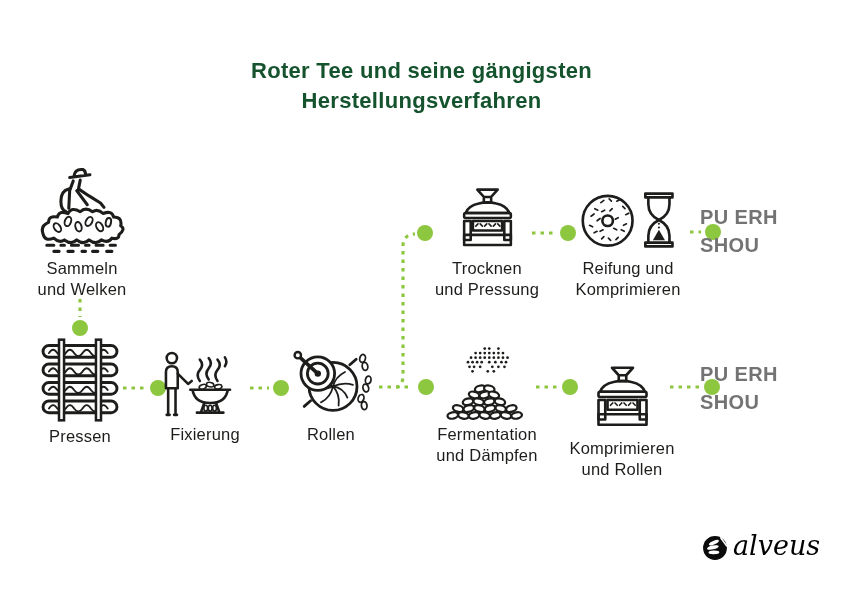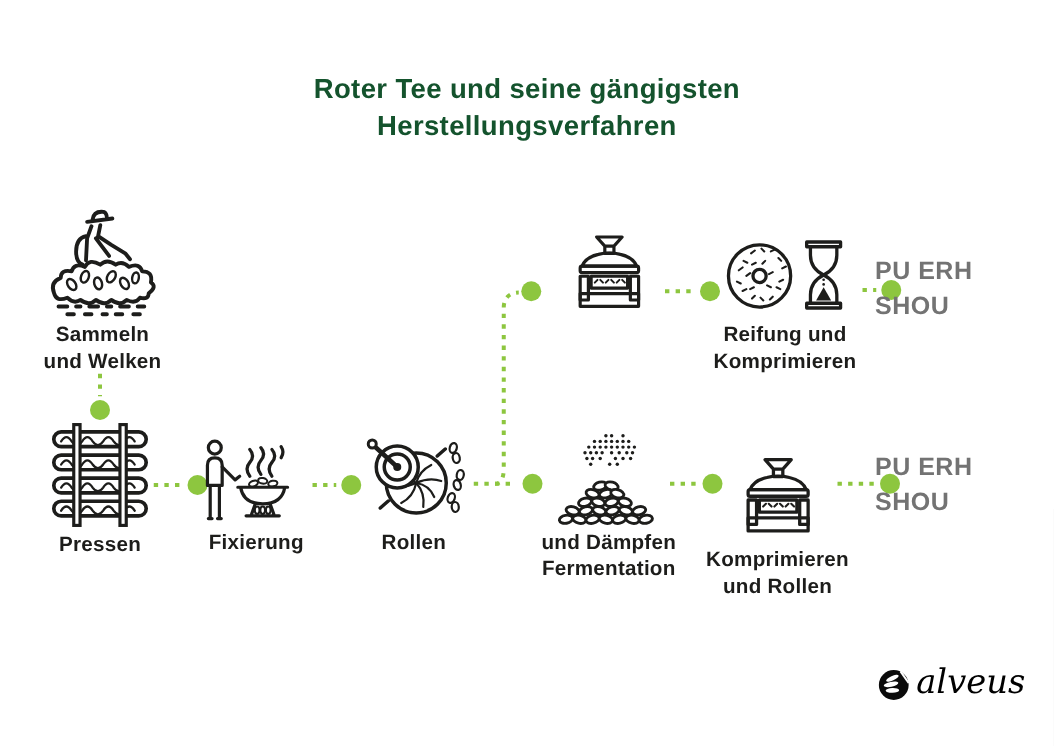--- a/index.html
+++ b/index.html
@@ -3,21 +3,21 @@
 <meta charset="utf-8">
 <style>
   html,body{margin:0;padding:0;}
   body{background:#e8e8e8;font-family:"Liberation Sans",sans-serif;}
   #stage{position:relative;width:843px;height:597px;background:#ffffff;overflow:hidden;margin:0 auto;}
   .title{position:absolute;left:0;top:56px;width:843px;text-align:center;
          font-size:22px;font-weight:bold;color:#14532d;line-height:30px;letter-spacing:.3px;}
   .connectors{position:absolute;left:0;top:0;width:843px;height:597px;pointer-events:none;}
   .node{position:absolute;width:150px;display:flex;flex-direction:column;align-items:center;}
   .icon-box{display:flex;flex-direction:column;justify-content:flex-end;align-items:center;}
-  .step-label{margin-top:4px;text-align:center;font-size:16.5px;font-weight:bold;
+  .step-label{margin-top:4px;text-align:center;font-size:16.5px;font-weight:normal;
               color:#1d1d1b;line-height:21px;letter-spacing:.2px;}
   .result{position:absolute;width:130px;font-size:20px;font-weight:bold;
           color:#737373;line-height:28px;letter-spacing:.4px;}
   #result-sheng{left:700px;top:203px;}
   #result-shou{left:700px;top:360px;}
   .logo{position:absolute;left:702px;top:531px;display:flex;align-items:flex-end;gap:5px;}
   .logo-text{font-family:"DejaVu Serif",serif;font-style:italic;font-size:27px;color:#000;line-height:30px;}
   
   #node-harvest{left:7px;top:166px;}       #node-harvest .icon-box{height:88px;}
   #node-withering{left:5px;top:336px;}     #node-withering .icon-box{height:86px;}
@@ -192,20 +192,24 @@
       <svg width="73" height="66" viewBox="0 0 100 90">
         <path class="ln" d="M36 2 H64 L55 12 H45 Z M45 12 H55 V20 H45 Z"></path>
         <path class="ln" d="M20 34 Q24 24 38 21 Q50 18 62 21 Q76 24 80 34 Z"></path>
         <rect class="ln" x="18" y="34" width="64" height="7" rx="2"></rect>
         <rect class="ln" x="30" y="45" width="40" height="13"></rect>
         <path class="thin" d="M34 52 l3 -3 M40 49 l3 3 M46 52 l3 -3 M52 49 l3 3 M58 52 l3 -3 M64 49 l3 3"></path>
         <rect class="ln" x="18" y="45" width="9" height="26"></rect>
         <rect class="ln" x="73" y="45" width="9" height="26"></rect>
         <rect class="ln" x="18" y="64" width="64" height="14"></rect>
       </svg>
+    </div>
+    <div class="step-label">
+      <div>Trocknen</div>
+      <div>und Pressung</div>
     </div>
   </div>
 
   <div class="node" id="node-maturing">
     <div class="icon-box">
       <svg width="98" height="68" viewBox="0 0 130 90">
         <circle class="ln" cx="38" cy="46" r="33"></circle>
         <circle class="ln" cx="38" cy="46" r="7"></circle>
         <g class="thin">
           <path d="M16 40 l4 -3 M21 30 l4 2 M29 22 l4 -3 M40 17 l3 3 M50 20 l4 -2 M58 27 l3 3 M62 38 l4 -2 M63 50 l-4 2 M60 60 l-4 -2 M52 68 l-3 3 M42 72 l-3 -3 M30 70 l3 -3 M20 62 l4 -2 M14 52 l4 2 M30 34 l4 -2 M44 30 l-3 3 M52 42 l-4 2 M46 56 l4 2 M32 58 l-4 2 M24 46 l4 -3"></path>
@@ -286,22 +290,22 @@
           <ellipse cx="24" cy="94" rx="7" ry="4.2" transform="rotate(12 24 94)"></ellipse>
           <ellipse cx="38" cy="94" rx="7" ry="4.2" transform="rotate(-12 38 94)"></ellipse>
           <ellipse cx="52" cy="94" rx="7" ry="4.2" transform="rotate(12 52 94)"></ellipse>
           <ellipse cx="66" cy="94" rx="7" ry="4.2" transform="rotate(-12 66 94)"></ellipse>
           <ellipse cx="80" cy="94" rx="7" ry="4.2" transform="rotate(12 80 94)"></ellipse>
           <ellipse cx="94" cy="94" rx="7" ry="4.2" transform="rotate(-10 94 94)"></ellipse>
         </g>
       </svg>
     </div>
     <div class="step-label">
+      <div>Fermentation</div>
       <div>und Dämpfen</div>
-      <div>Fermentation</div>
     </div>
   </div>
 
   <div class="node" id="node-compressing">
     <div class="icon-box">
       <svg width="75" height="68" viewBox="0 0 100 90">
         <path class="ln" d="M36 2 H64 L55 12 H45 Z M45 12 H55 V20 H45 Z"></path>
         <path class="ln" d="M20 34 Q24 24 38 21 Q50 18 62 21 Q76 24 80 34 Z"></path>
         <rect class="ln" x="18" y="34" width="64" height="7" rx="2"></rect>
         <rect class="ln" x="30" y="45" width="40" height="13"></rect>

